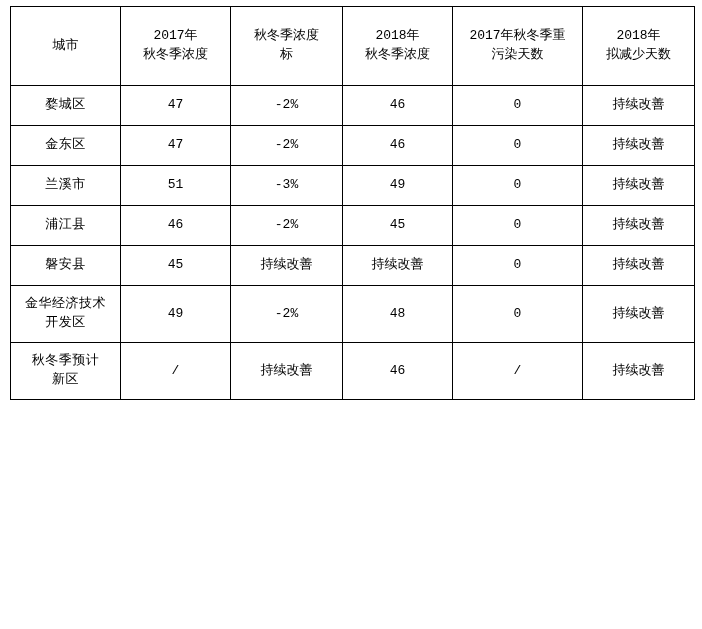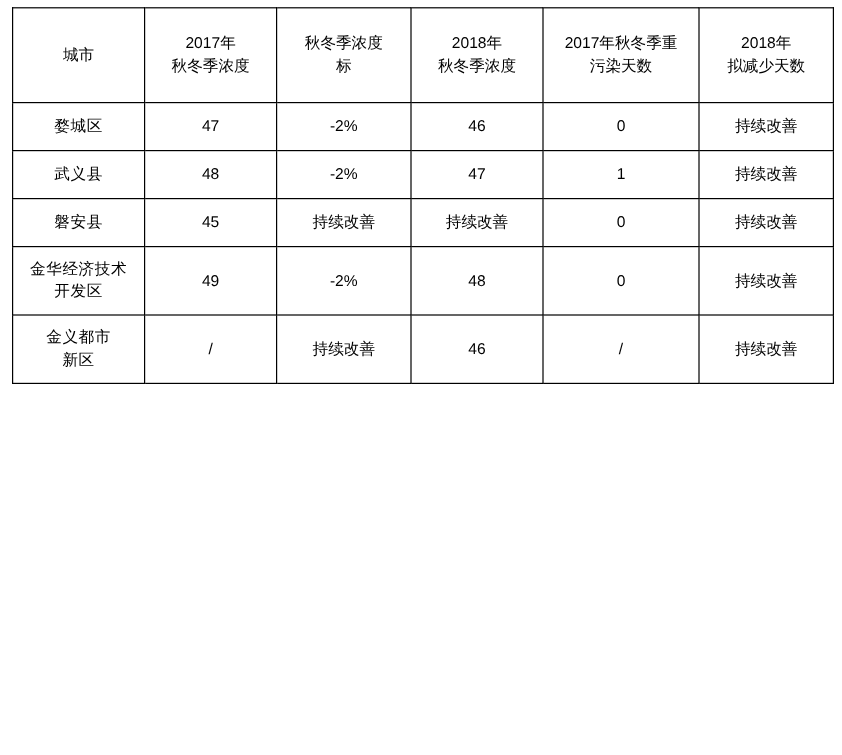--- a/index.html
+++ b/index.html
@@ -9,20 +9,21 @@
   }
   body {
     width: 702px;
     height: 629px;
     font-family: "Liberation Sans", sans-serif;
     color: #000000;
   }
   .table-wrap {
     padding: 6px 8px 0 10px;
     box-sizing: border-box;
+    font-family: Liberation Mono, monospace;
   }
   table.data-table {
     border-collapse: collapse;
     width: 684px;
     table-layout: fixed;
   }
   table.data-table td, table.data-table th {
     border: 1px solid #000000;
     text-align: center;
     vertical-align: middle;
@@ -102,25 +103,41 @@
     <tbody>
       <tr>
         <td class="city"><span>婺城区</span></td>
         <td>47</td>
         <td>-2%</td>
         <td>46</td>
         <td>0</td>
         <td>持续改善</td>
       </tr>
       <tr>
-        <td class="city"><span>武义县</span></td>
-        <td>48</td>
+        <td class="city"><span>金东区</span></td>
+        <td>47</td>
         <td>-2%</td>
-        <td>47</td>
-        <td>1</td>
+        <td>46</td>
+        <td>0</td>
+        <td>持续改善</td>
+      </tr>
+      <tr>
+        <td class="city"><span>兰溪市</span></td>
+        <td>51</td>
+        <td>-3%</td>
+        <td>49</td>
+        <td>0</td>
+        <td>持续改善</td>
+      </tr>
+      <tr>
+        <td class="city"><span>浦江县</span></td>
+        <td>46</td>
+        <td>-2%</td>
+        <td>45</td>
+        <td>0</td>
         <td>持续改善</td>
       </tr>
       <tr>
         <td class="city"><span>磐安县</span></td>
         <td>45</td>
         <td>持续改善</td>
         <td>持续改善</td>
         <td>0</td>
         <td>持续改善</td>
       </tr>
@@ -130,21 +147,21 @@
           <span class="l2">开发区</span>
         </td>
         <td>49</td>
         <td>-2%</td>
         <td>48</td>
         <td>0</td>
         <td>持续改善</td>
       </tr>
       <tr class="tall">
         <td class="city">
-          <span>金义都市</span>
+          <span>秋冬季预计</span>
           <span class="l2">新区</span>
         </td>
         <td class="slash">/</td>
         <td>持续改善</td>
         <td>46</td>
         <td class="slash">/</td>
         <td>持续改善</td>
       </tr>
     </tbody>
   </table>

